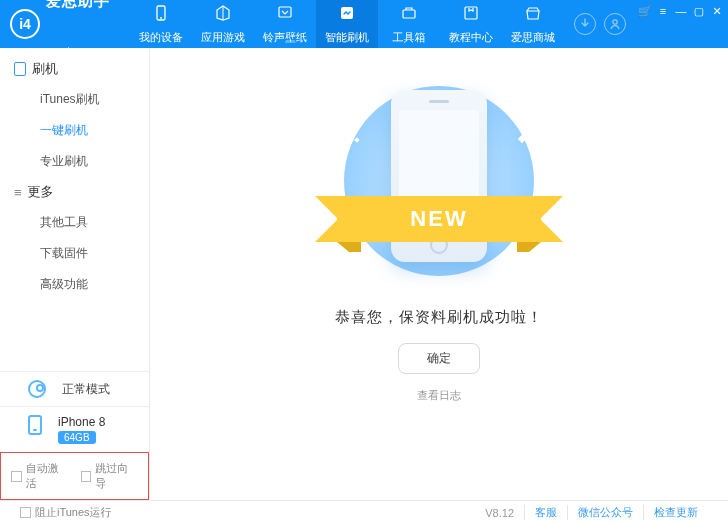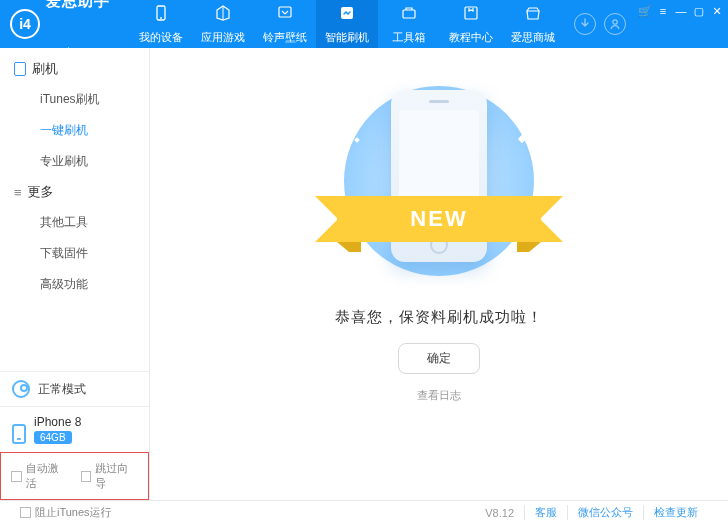--- a/index.html
+++ b/index.html
@@ -28,21 +28,21 @@
   .body { flex: 1; display: flex; min-height: 0; }
 
   .sidebar { width: 150px; border-right: 1px solid #e9e9e9; display: flex; flex-direction: column; font-size: 12px; color: #444; }
   .side-scroll { flex: 1; overflow: hidden; padding-top: 6px; }
   .side-head { display: flex; align-items: center; gap: 6px; padding: 6px 14px; color: #333; font-size: 13px; }
   .side-head .ph { width: 12px; height: 14px; border: 1.5px solid #3498ff; border-radius: 2px; }
   .side-head .ls { font-size: 13px; color: #888; cursor: pointer; }
   .side-item { padding: 7px 0 7px 40px; cursor: pointer; color: #555; }
   .side-item.active { color: #1e90ff; }
 
-  .side-panel { border-top: 1px solid #eee; padding: 8px 12px; display: flex; align-items: center; gap: 8px; }
+  .side-panel { border-top: 1px solid #eee; padding: 8px 28px; display: flex; align-items: center; gap: 16px; }
   .mode-icon { width: 18px; height: 18px; border: 2px solid #59b6ff; border-radius: 50%; position: relative; }
   .mode-icon::after { content: ""; position: absolute; left: 6px; top: 2px; width: 4px; height: 4px; border: 2px solid #59b6ff; border-radius: 50%; }
   .dev-icon { width: 14px; height: 20px; border: 2px solid #59b6ff; border-radius: 3px; position: relative; }
   .dev-icon::after { content: ""; position: absolute; left: 50%; bottom: 2px; width: 4px; height: 2px; background: #59b6ff; transform: translateX(-50%); border-radius: 1px; }
   .badge { background: #3aa4ff; color: #fff; font-size: 10px; padding: 1px 6px; border-radius: 3px; display: inline-block; margin-top: 2px; }
 
   .opts-row { border-top: 1px solid #eee; padding: 8px 10px; display: flex; align-items: center; gap: 12px; border: 1.5px solid #e05050; }
   .chk { display: flex; align-items: center; gap: 4px; color: #888; font-size: 11px; cursor: pointer; }
   .chk .box { width: 11px; height: 11px; border: 1px solid #bbb; background: #fff; }
 
@@ -194,21 +194,21 @@
         </div>
         <div class="side-item">其他工具</div>
         <div class="side-item">下载固件</div>
         <div class="side-item">高级功能</div>
       </div>
 
     <div class="side-panel">
       <span class="mode-icon"></span>
       <span>正常模式</span>
     </div>
-    <div class="side-panel" style="align-items:flex-end;">
+    <div class="side-panel" style="align-items:flex-start;">
       <span class="dev-icon"></span>
       <div>
         <div style="color:#333;">iPhone 8</div>
         <span class="badge">64GB</span>
       </div>
     </div>
     <div class="opts-row" id="optsrow">
         <label class="chk">
           <span class="box"></span>
           <span>自动激活</span>

